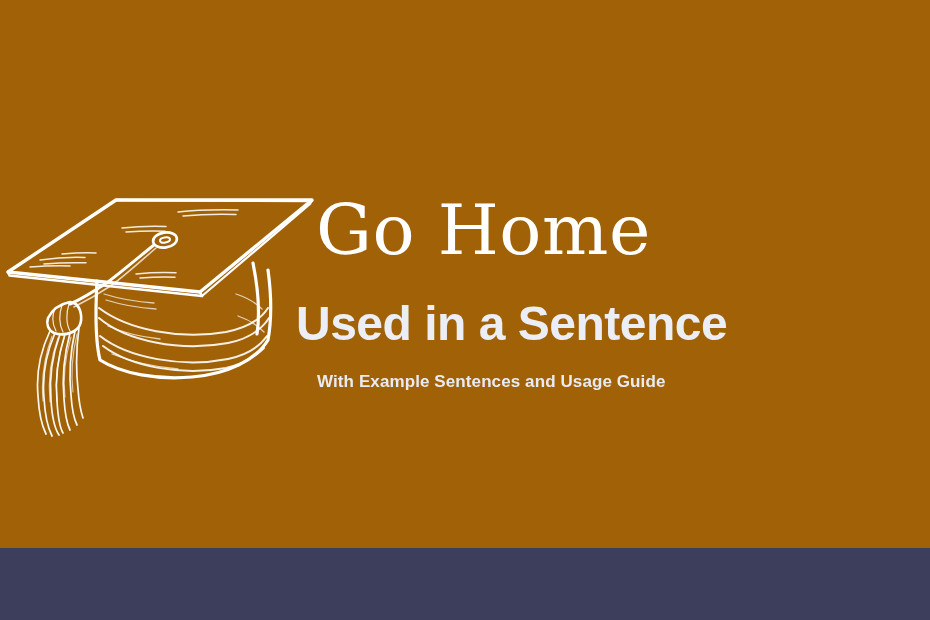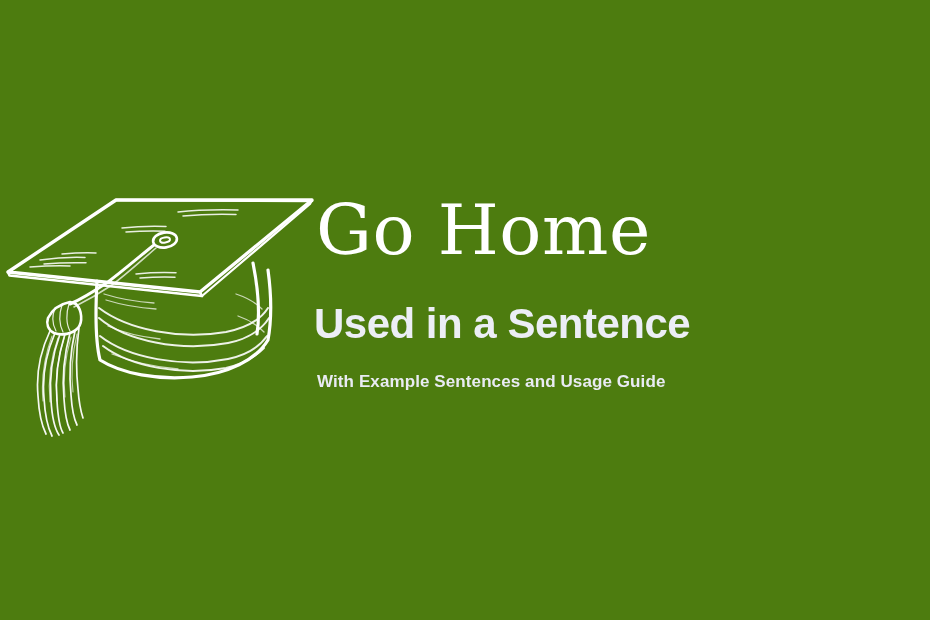--- a/index.html
+++ b/index.html
@@ -3,22 +3,22 @@
 <meta charset="utf-8">
 <style>
   html, body {
     margin: 0;
     padding: 0;
     background: #3d3d5c;
   }
   #canvas {
     position: relative;
     width: 930px;
-    height: 620px;
-    background: #4d7c0f;
+    height: 548px;
+    background: #a16207;
     overflow: hidden;
     font-family: "Liberation Sans", sans-serif;
     -webkit-font-smoothing: antialiased;
   }
 
   
   #cap-illustration {
     position: absolute;
     left: 0px;
     top: 168px;
@@ -39,24 +39,24 @@
     font-family: "DejaVu Serif", "Liberation Serif", serif;
     font-size: 70px;
     line-height: 78px;
     font-weight: 400;
     color: #ffffff;
     letter-spacing: 0.5px;
     white-space: nowrap;
   }
   #headline-subtitle {
     position: absolute;
-    left: 314px;
+    left: 296px;
     top: 292px;
     font-family: "Liberation Sans", sans-serif;
-    font-size: 42px;
+    font-size: 48px;
     line-height: 64px;
     font-weight: 700;
     color: #eceef5;
     letter-spacing: -0.5px;
     white-space: nowrap;
   }
   #headline-tagline {
     position: absolute;
     left: 317px;
     top: 371px;

